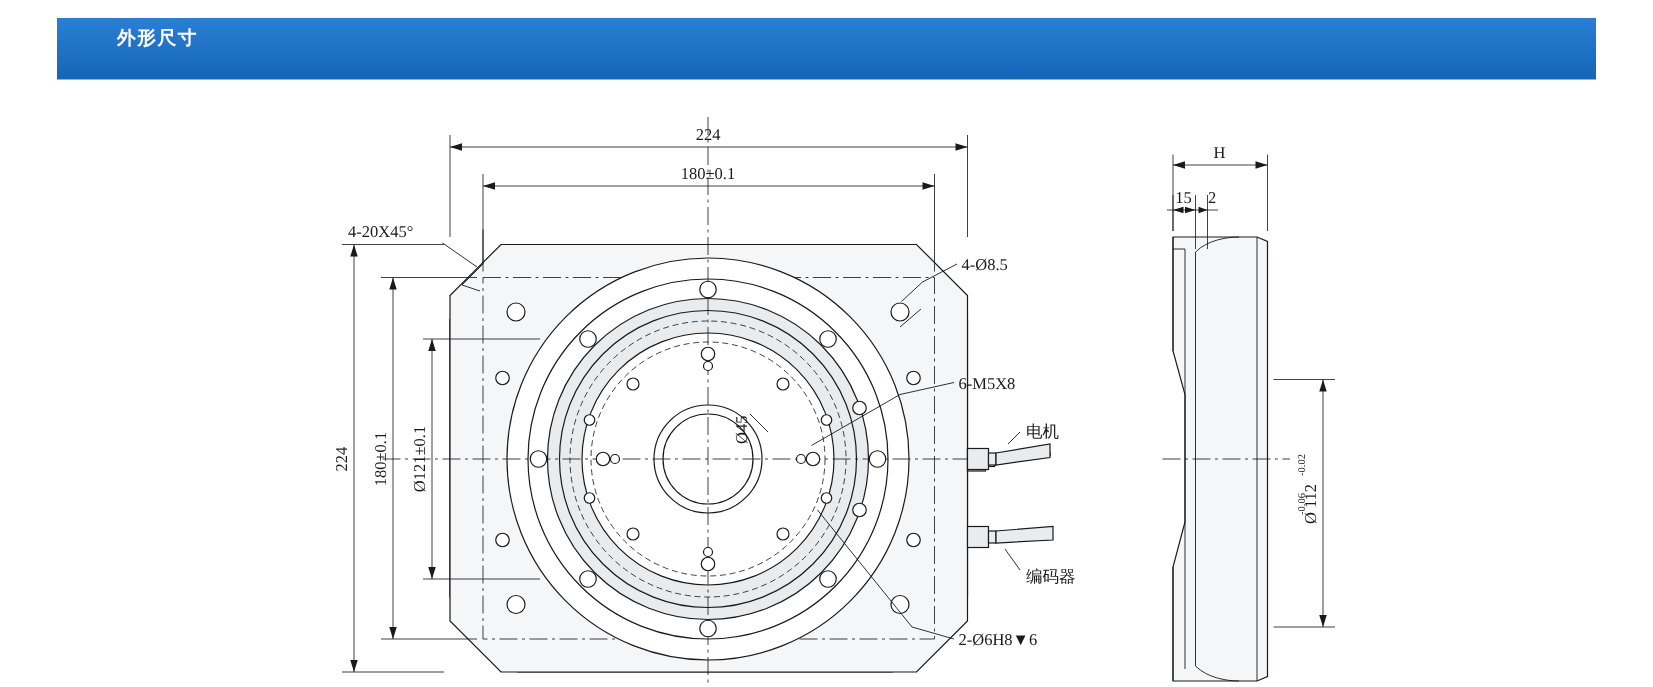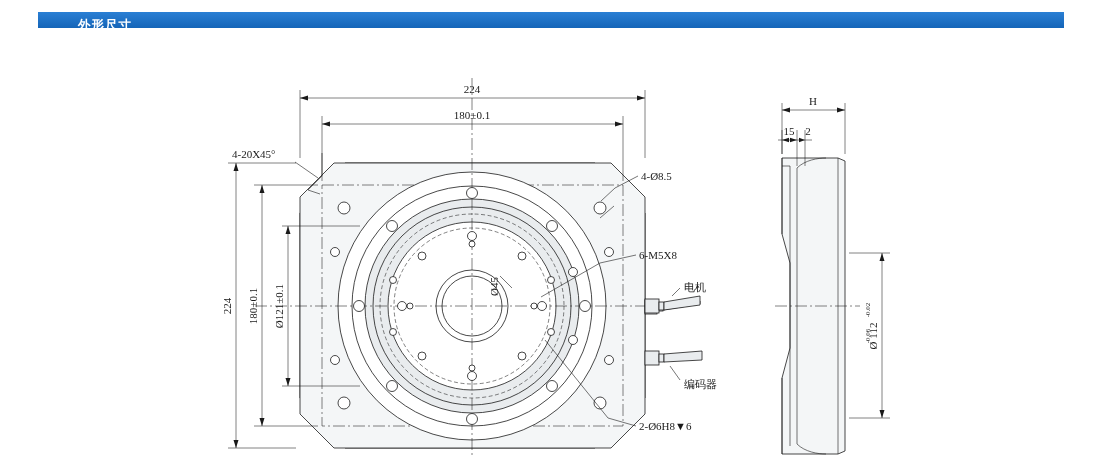--- a/index.html
+++ b/index.html
@@ -12,21 +12,21 @@
     background: #ffffff;
     font-family: "Liberation Sans", sans-serif;
     overflow: hidden;
     position: relative;
   }
   .header-bar {
     position: absolute;
     left: 38px;
     top: 12px;
     width: 1026px;
-    height: 16px;
+    height: 41px;
     background: #1a6fc4;
     background: linear-gradient(to bottom, #2a7fd4 0%, #1565b8 100%);
   }
   .header-bar .title {
     position: absolute;
     left: 40px;
     top: 0;
     line-height: 26px;
     color: #ffffff;
     font-size: 12.5px;

